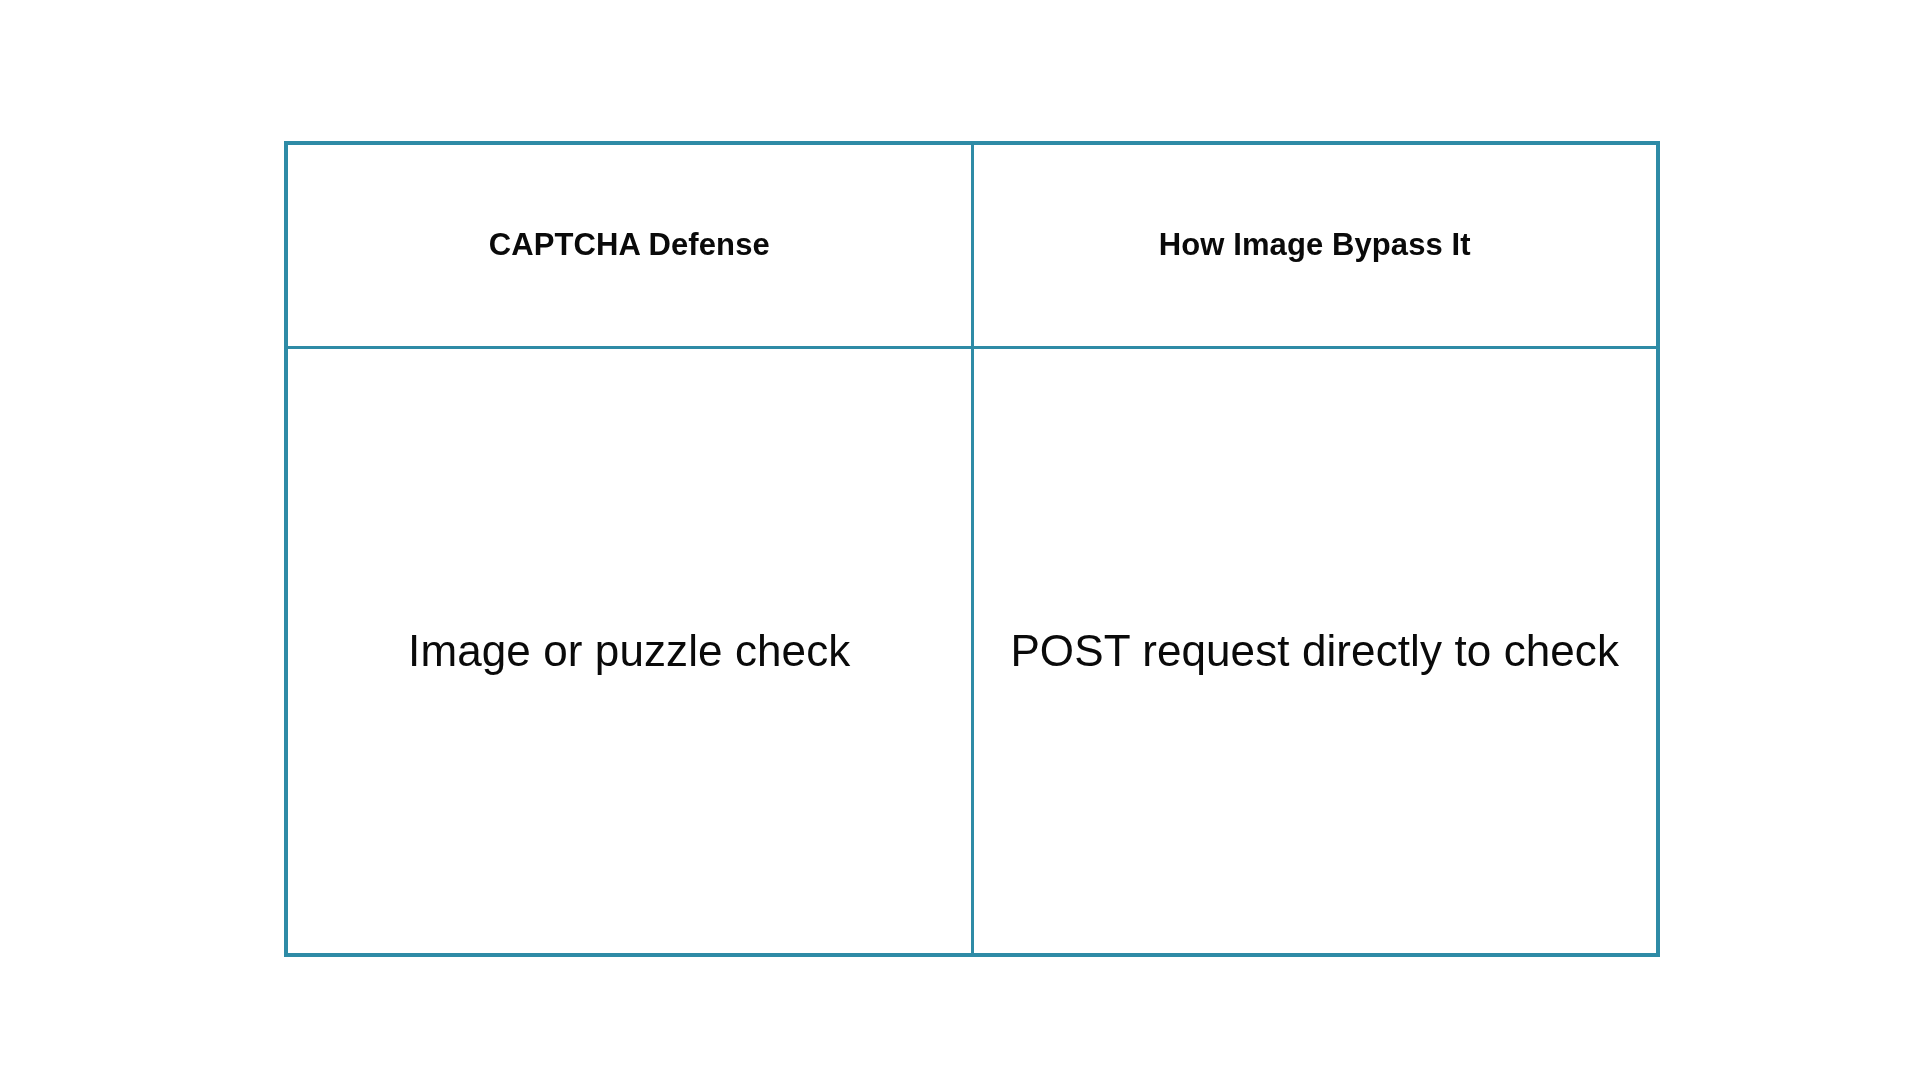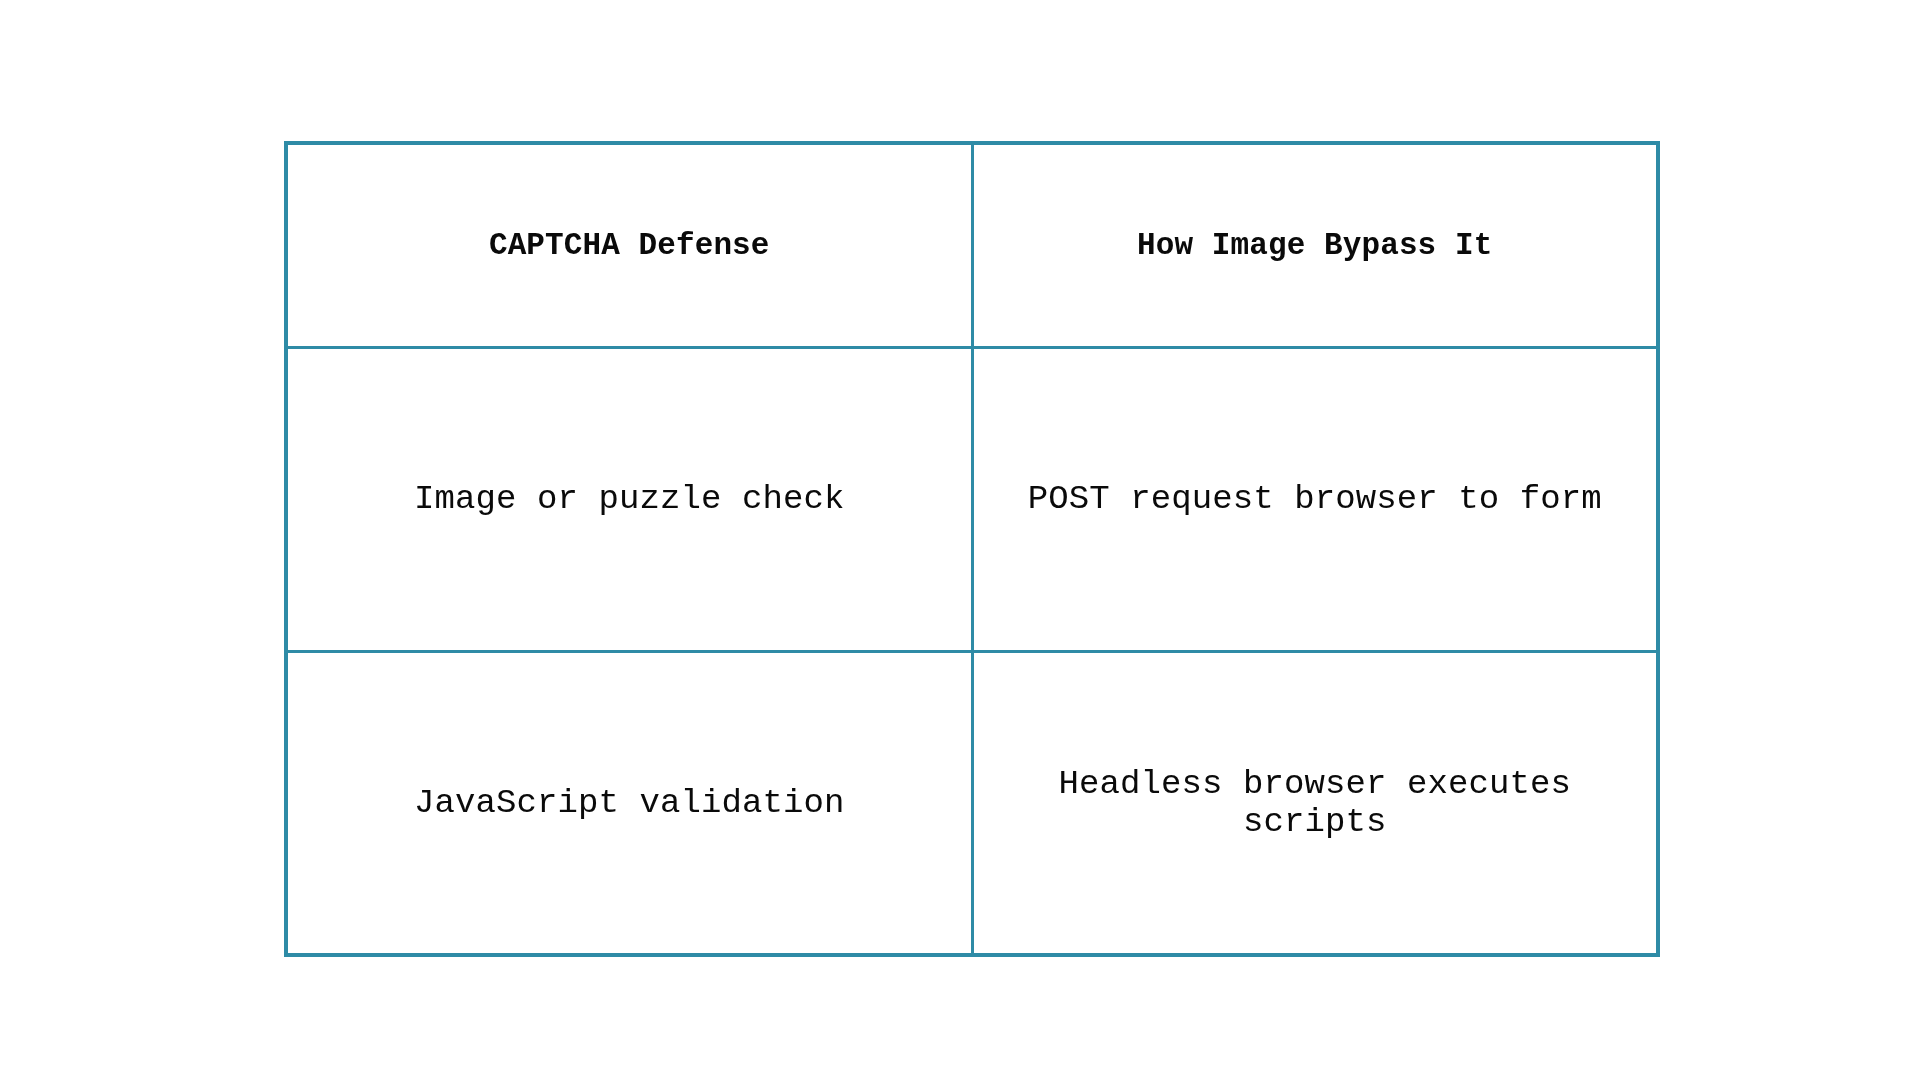--- a/index.html
+++ b/index.html
@@ -41,31 +41,30 @@
   #comparison-table th,
   #comparison-table td {
     border: 3px solid #2e8ba6;
     text-align: center;
     vertical-align: middle;
     height: 204px;
     padding: 0 14px;
     box-sizing: border-box;
     color: #0a0a0a;
     background: #ffffff;
-    font-family: Liberation Mono, monospace;
   }
 
   #comparison-table th {
     font-size: 31px;
     font-weight: bold;
     letter-spacing: 0.1px;
   }
 
   #comparison-table td {
-    font-size: 34px;
+    font-size: 44px;
     font-weight: normal;
     letter-spacing: 0.1px;
   }
 
   
   #comparison-table {
     outline: 0;
   }
   #comparison-table tr:first-child th { border-top-width: 4px; }
   #comparison-table tr:last-child td { border-bottom-width: 4px; }
@@ -88,22 +87,18 @@
     <thead>
       <tr>
         <th>CAPTCHA Defense</th>
         <th>How Image Bypass It</th>
       </tr>
     </thead>
 
     <tbody>
       <tr>
         <td>Image or puzzle check</td>
-        <td>POST request browser to form</td>
-      </tr>
-      <tr>
-        <td>JavaScript validation</td>
-        <td>Headless browser executes scripts</td>
+        <td>POST request directly to check</td>
       </tr>
     </tbody>
   </table>
 
 </div>
 
 </body></html>

